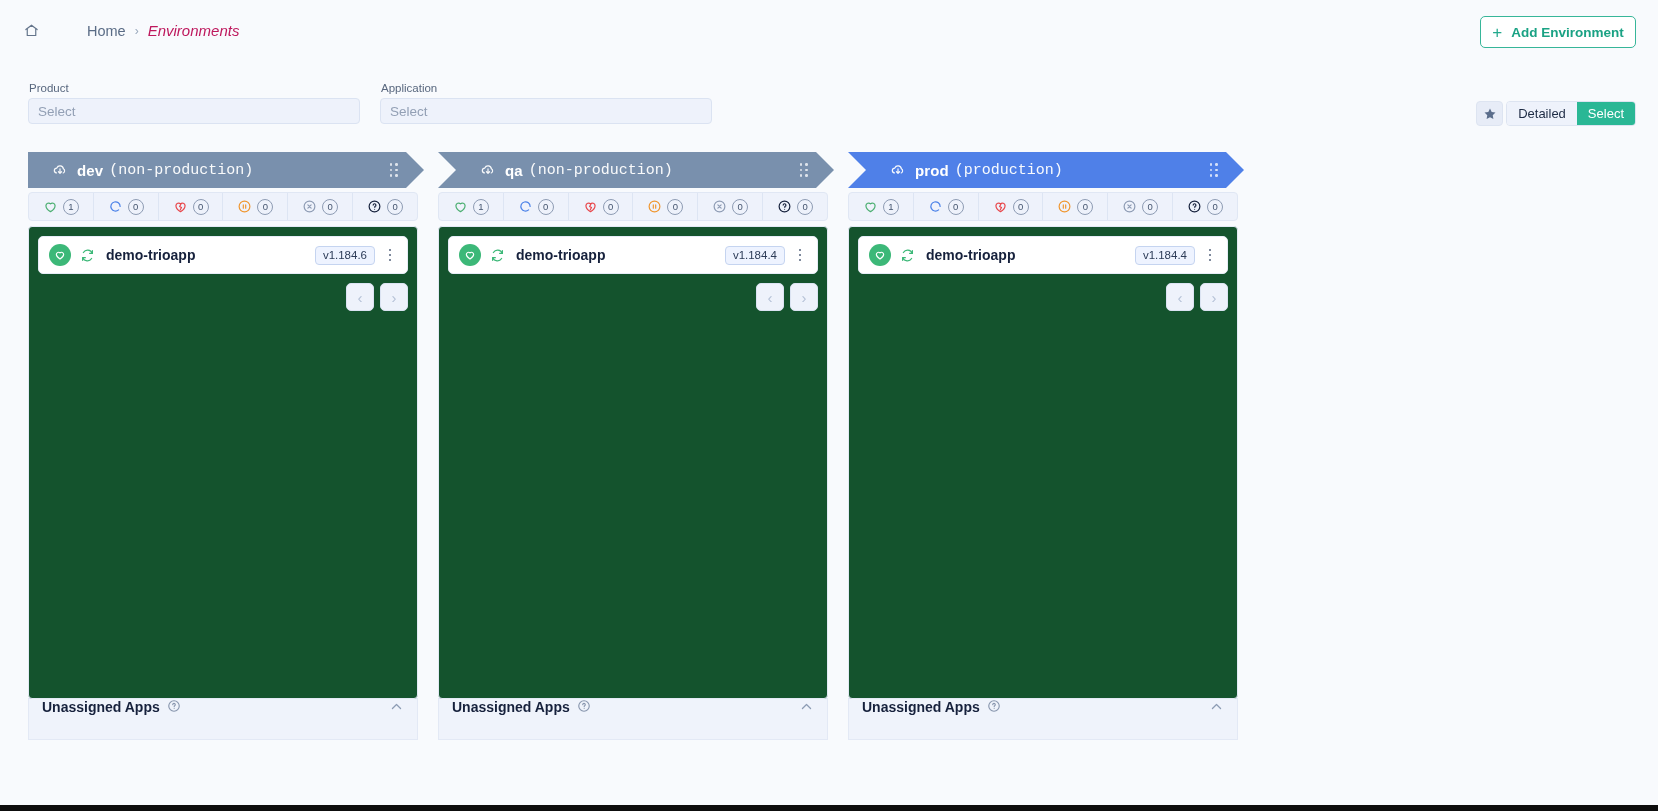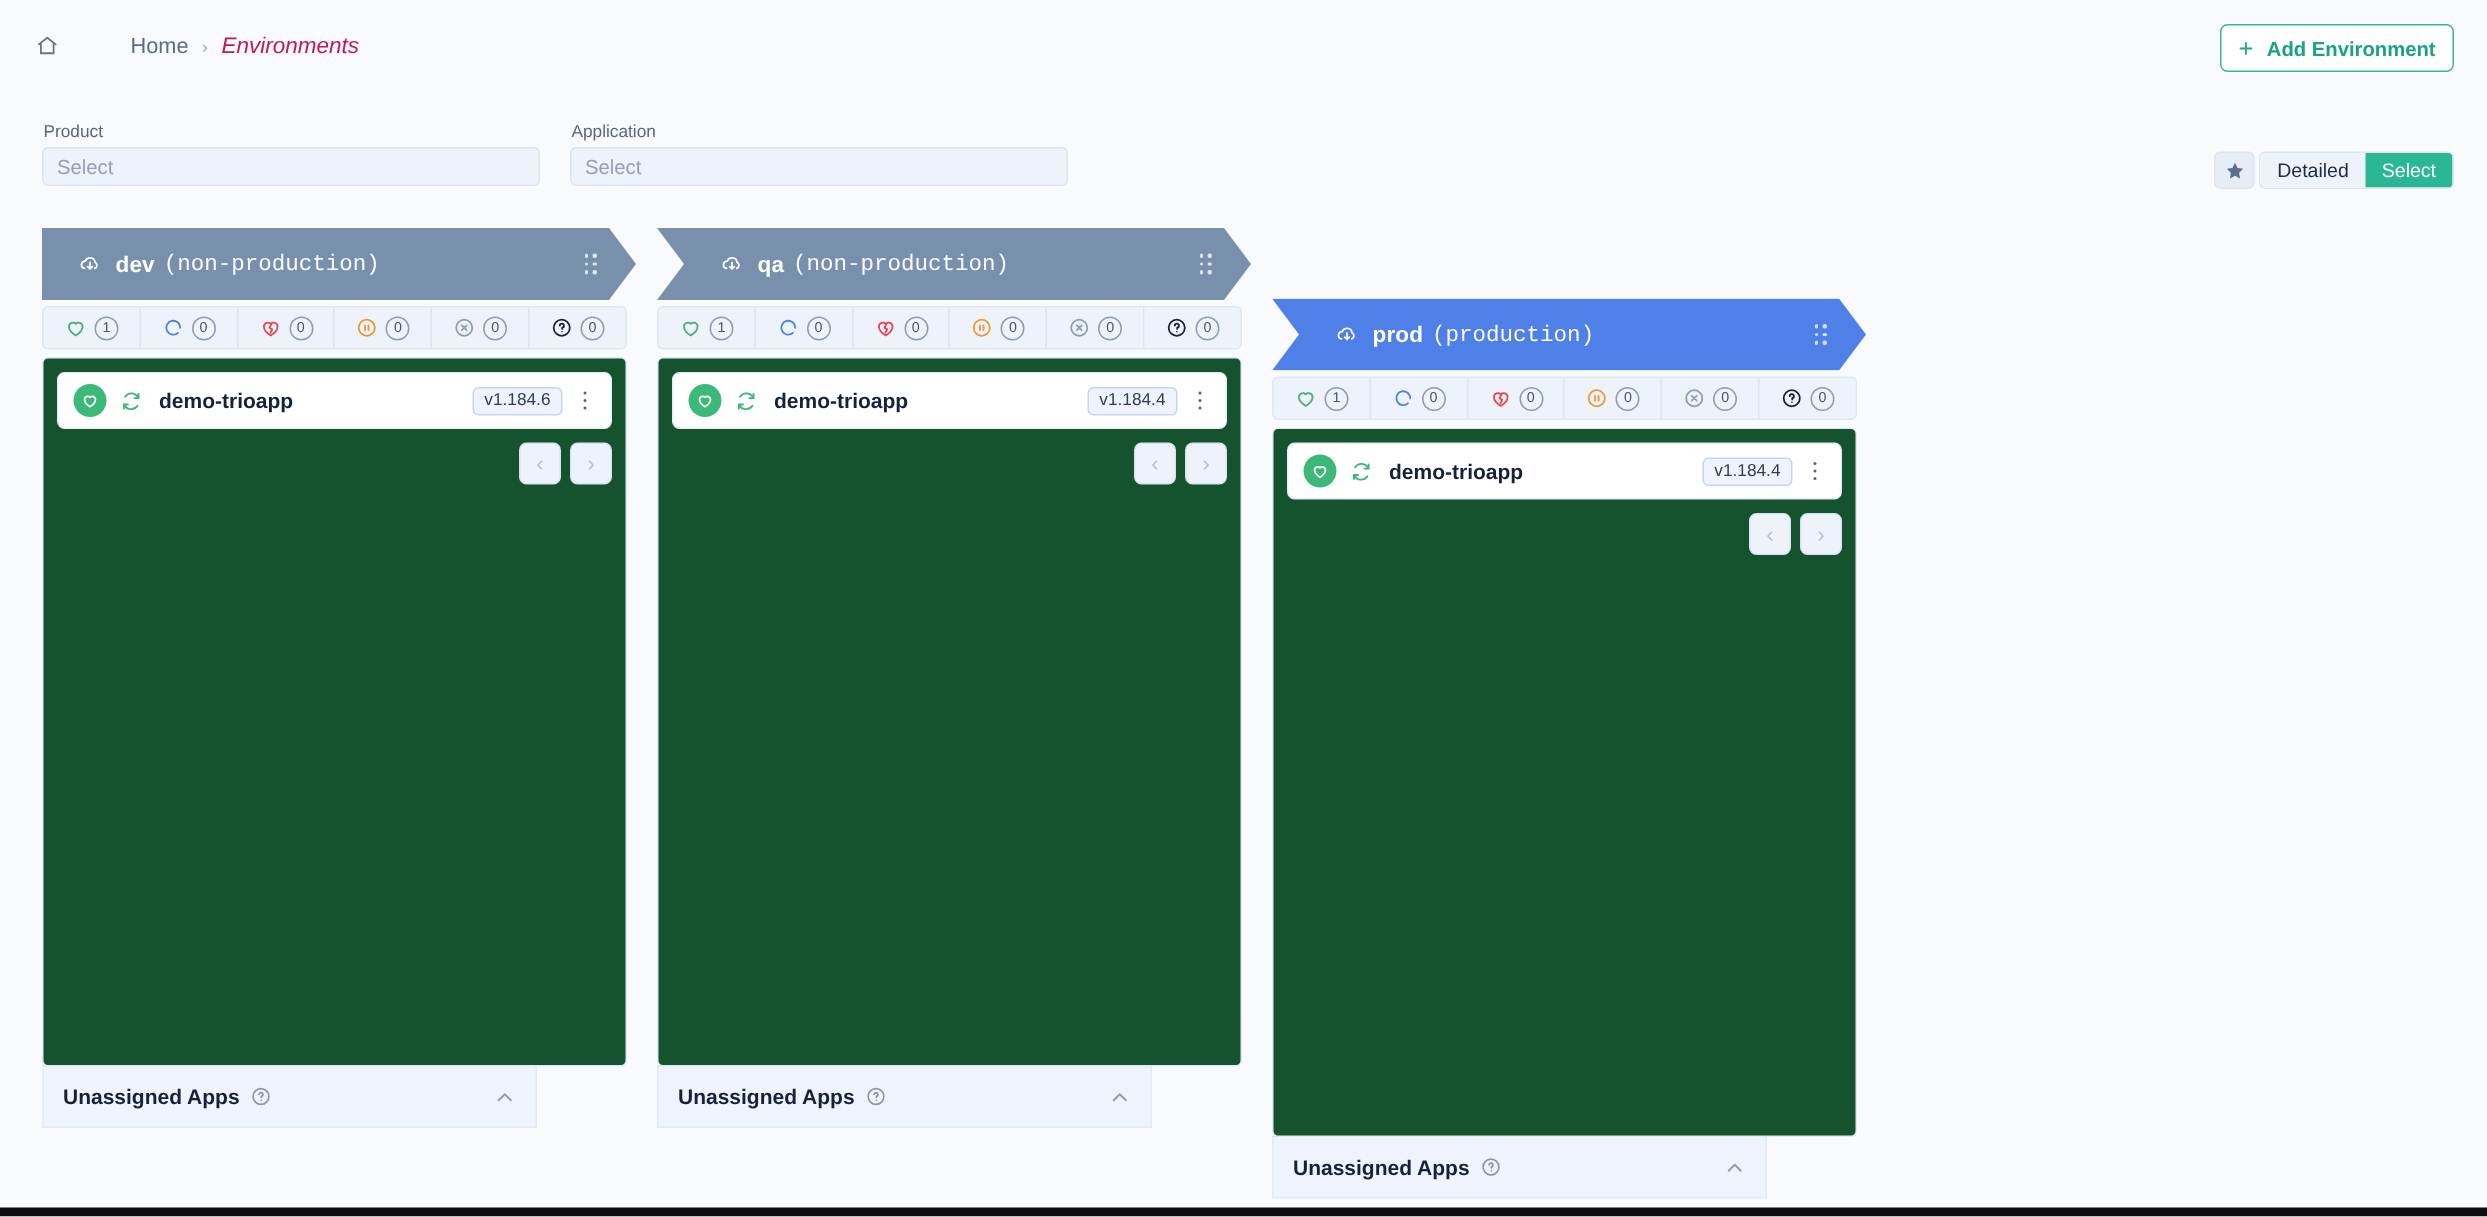--- a/index.html
+++ b/index.html
@@ -58,30 +58,30 @@
     font-size: 13px; cursor: pointer; font-family: "Liberation Sans", sans-serif;
   }
   .seg-item.inactive { background: #eef2fb; color: #1d2b44; }
   .seg-item.active { background: #2ab795; color: #ffffff; }
 
   
   .board { position: absolute; left: 28px; top: 152px; display: flex; gap: 14px; }
   .column { width: 396px; display: flex; flex-direction: column; }
 
   .col-header {
-    position: relative; height: 48px; display: flex; align-items: center;
+    position: relative; height: 36px; display: flex; align-items: center;
     padding-left: 24px; color: #ffffff;
     clip-path: polygon(0 0, calc(100% - 18px) 0, 100% 50%, calc(100% - 18px) 100%, 0 100%);
   }
   .column.has-notch .col-header {
     padding-left: 42px;
     clip-path: polygon(0 0, calc(100% - 18px) 0, 100% 50%, calc(100% - 18px) 100%, 0 100%, 18px 50%);
   }
   .col-header.gray { background: #7990ad; }
-  .col-header.blue { background: #4f80e8; margin-top: 47px; }
+  .col-header.blue { background: #4f80e8; }
   .cloud-icon { width: 16px; height: 16px; margin-right: 9px; opacity: .95; flex: none; }
   .env-name { font-size: 15px; font-weight: bold; letter-spacing: .1px; }
   .env-type { font-size: 15px; font-family: "Liberation Mono", monospace; margin-left: 6px; opacity: .96; }
   .drag-handle {
     position: absolute; right: 26px; top: 50%; transform: translateY(-50%);
     display: grid; grid-template-columns: 3px 3px; grid-template-rows: 3px 3px 3px;
     gap: 2.5px; cursor: grab;
   }
   .drag-handle i { width: 2.6px; height: 2.6px; background: rgba(255,255,255,.75); border-radius: 50%; display: block; }
 
@@ -132,24 +132,24 @@
   .pager { position: absolute; right: 9px; top: 56px; display: flex; gap: 6px; }
   .pg-btn {
     width: 28px; height: 28px; background: #eef2fb; border: 1px solid #dbe3f2;
     border-radius: 5px; display: flex; align-items: center; justify-content: center;
     color: #b5c1d6; font-size: 15px; cursor: pointer;
     font-family: "Liberation Sans", sans-serif;
   }
 
   
   .col-footer {
-    width: 330px; height: 42px; background: #eff3fb;
+    width: 390px; height: 42px; background: #eff3fb;
     border: 1px solid #e3e9f5; border-top: 1px solid #dbe3f2;
     margin-top: -1px;
-    display: flex; align-items: center; padding: 0 13px; cursor: pointer;
+    display: flex; padding: 0 13px; cursor: pointer;
   }
   .footer-title { font-size: 14px; font-weight: bold; color: #16213c; }
   .help-icon { width: 14px; height: 14px; margin-left: 7px; color: #8795ad; flex: none; }
   .chev-up { margin-left: auto; width: 15px; height: 15px; color: #8d9cb4; }
 
   .bottom-bar { position: absolute; left: 0; bottom: 0; width: 1658px; height: 6px; background: #0d0d0d; }
 </style>
 </head>
 <body>
 

